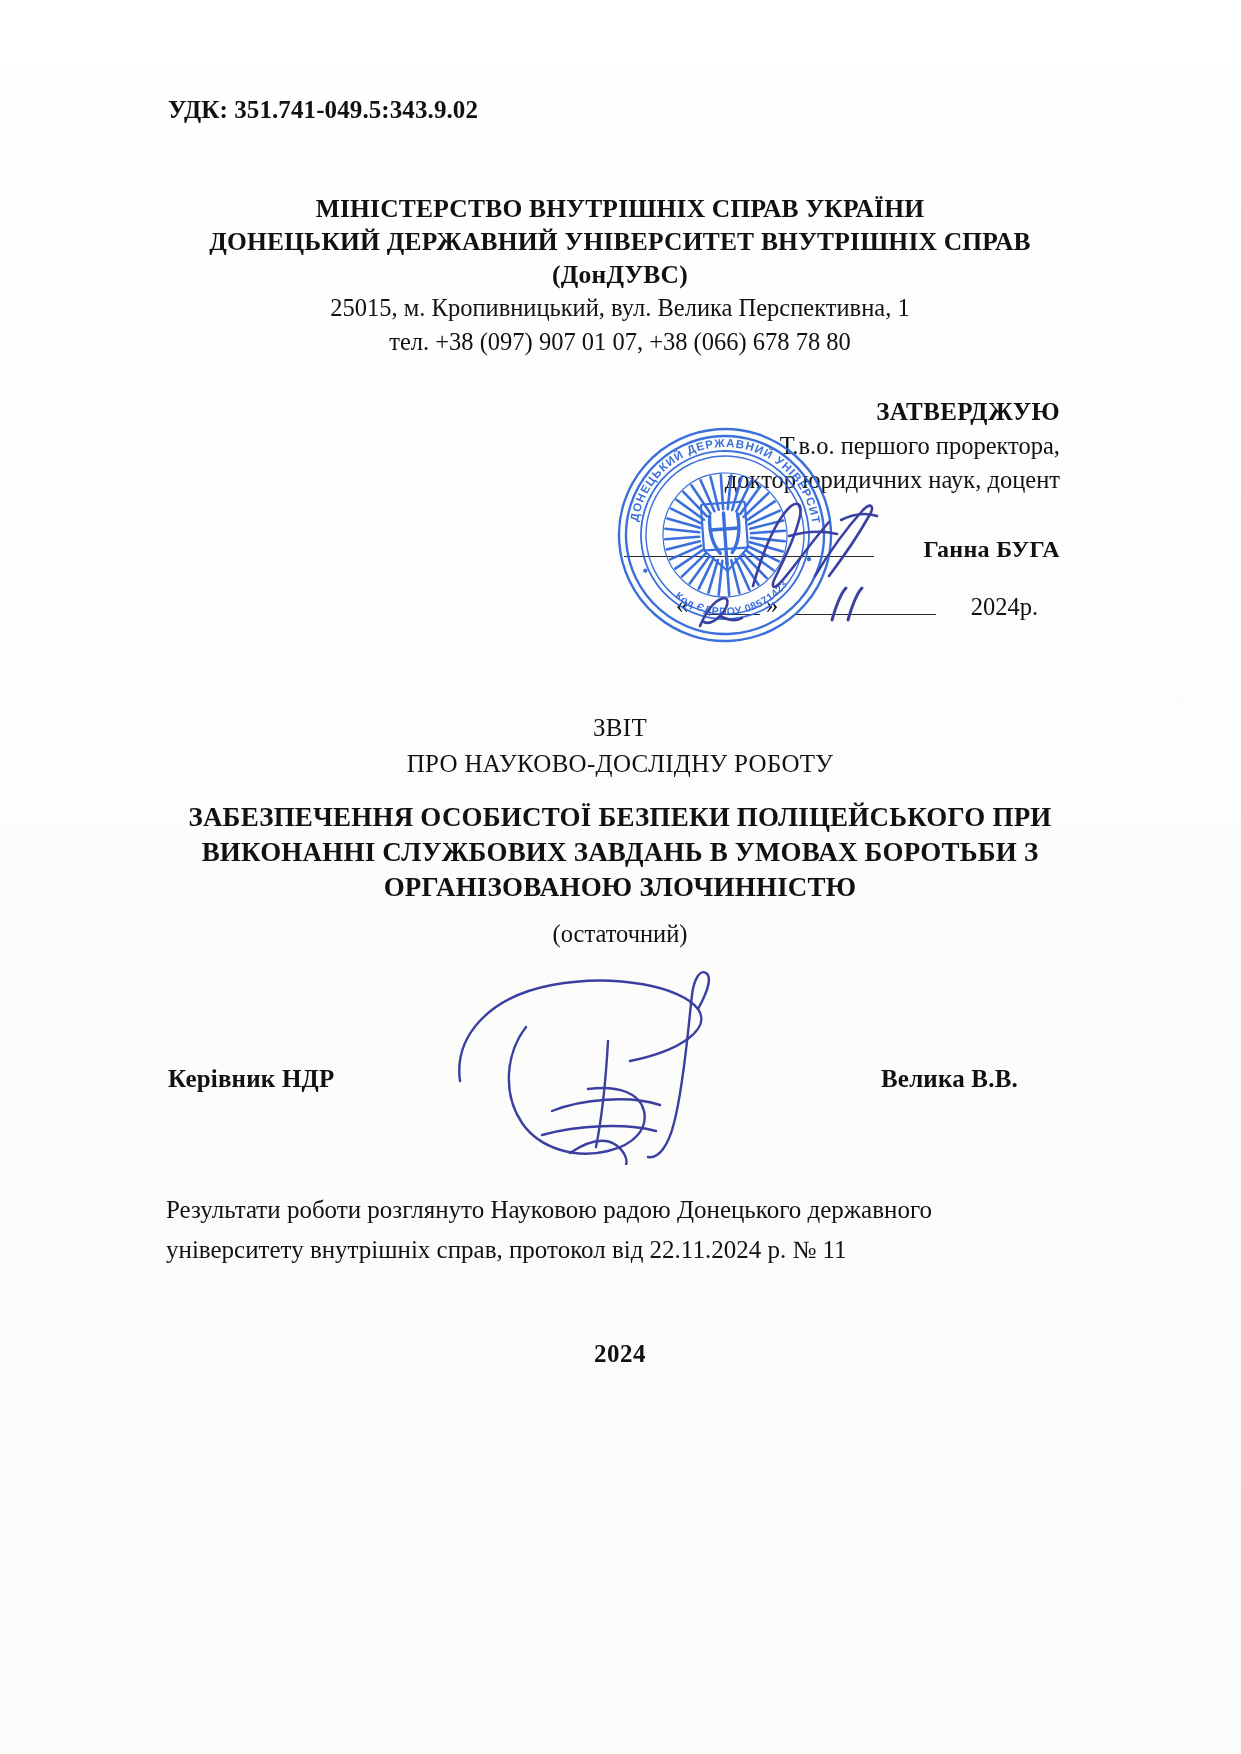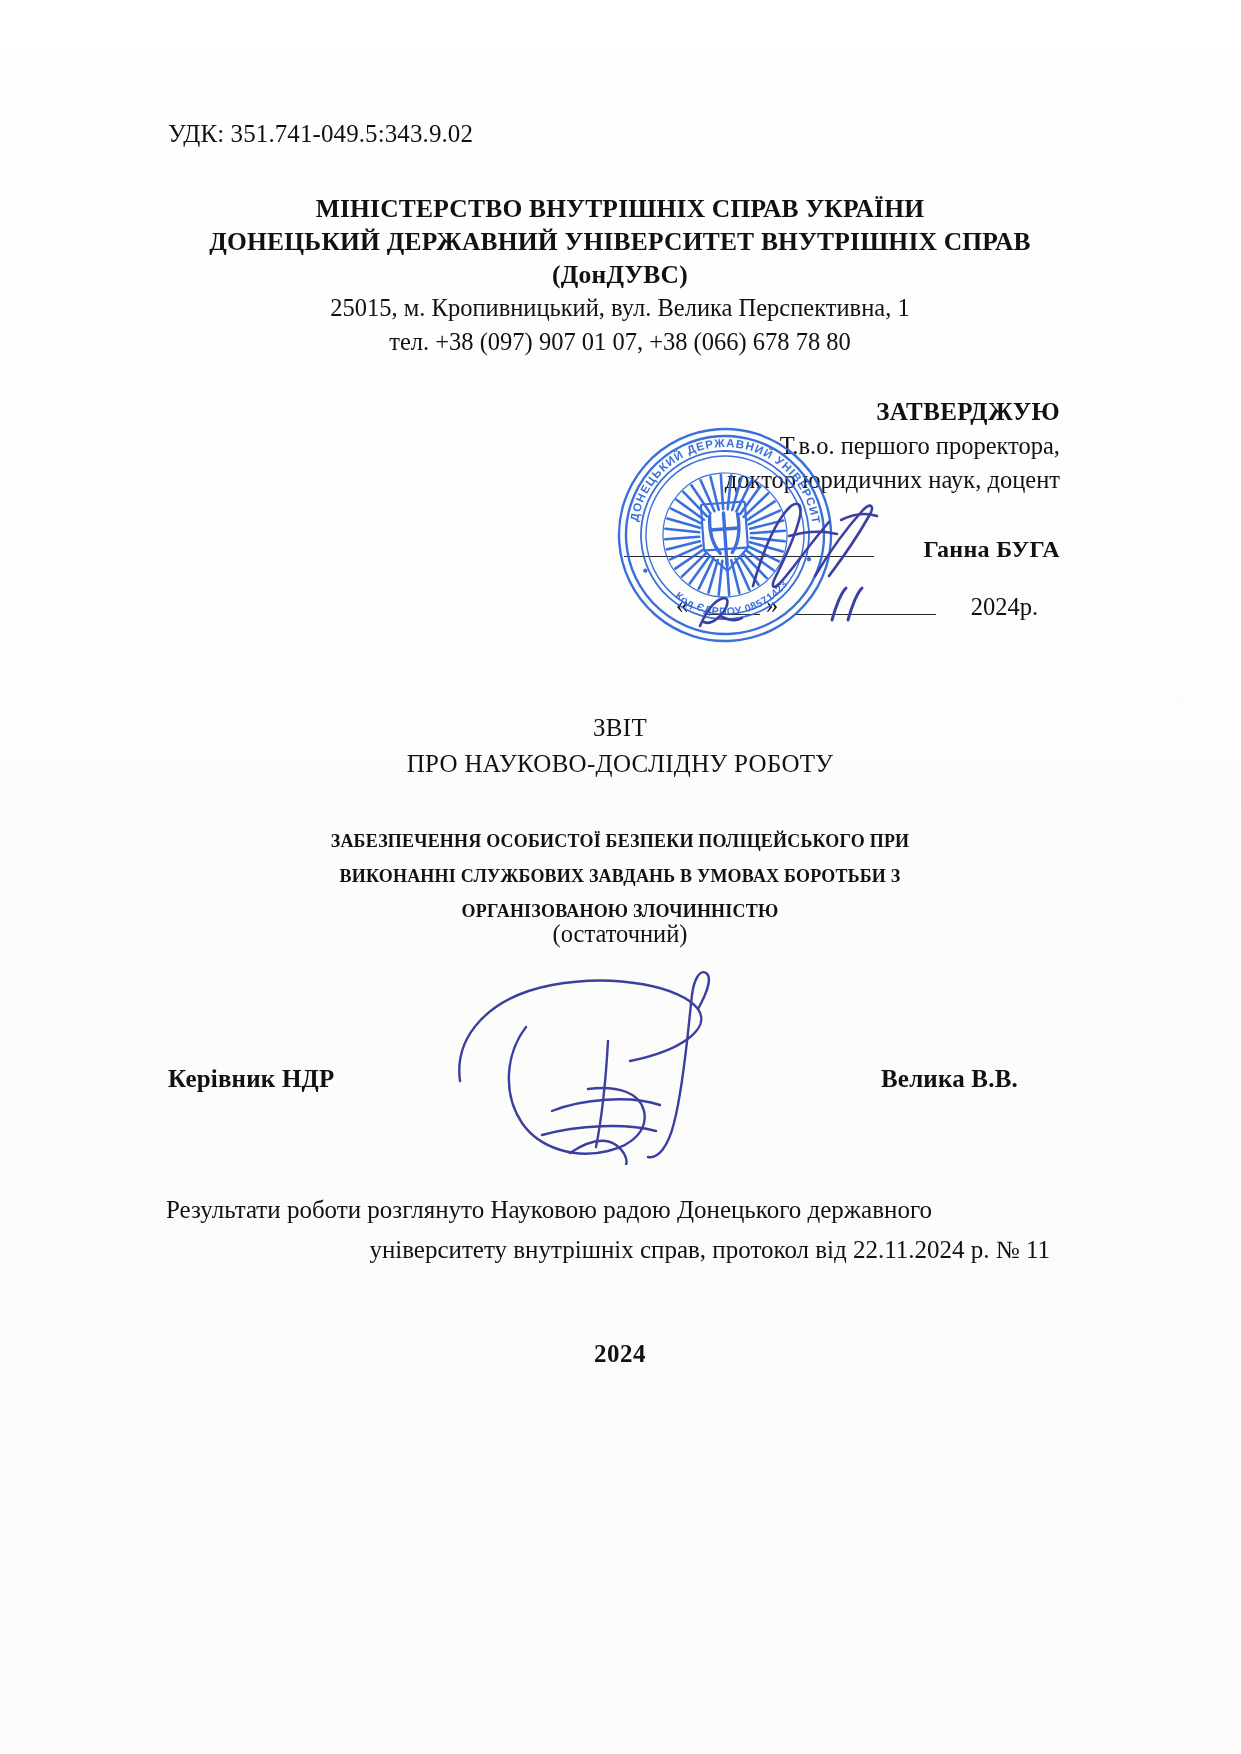--- a/index.html
+++ b/index.html
@@ -32,24 +32,25 @@
     pointer-events: none;
   }
   .content {
     position: absolute;
     inset: 0;
   }
 
   .udk-block {
     position: absolute;
     left: 168px;
-    top: 116px;
+    top: 92px;
     font-size: 25px;
     line-height: 36px;
     letter-spacing: 0.1px;
+    font-weight: bold;
   }
 
   .org-block {
     position: absolute;
     left: 140px;
     top: 192px;
     width: 960px;
     text-align: center;
   }
   .org-line-bold {
@@ -143,25 +144,25 @@
     width: 960px;
     text-align: center;
     font-size: 25px;
     line-height: 36px;
     letter-spacing: 0.3px;
   }
 
   .report-title {
     position: absolute;
     left: 166px;
-    top: 824px;
+    top: 800px;
     width: 908px;
     text-align: center;
     font-weight: bold;
-    font-size: 18px;
+    font-size: 27px;
     line-height: 35px;
     letter-spacing: 0.2px;
   }
 
   .report-stage {
     position: absolute;
     left: 140px;
     top: 920px;
     width: 960px;
     text-align: center;
@@ -181,21 +182,21 @@
 
   .results-block {
     position: absolute;
     left: 166px;
     top: 1190px;
     width: 884px;
     font-size: 25px;
     line-height: 40px;
     text-align: justify;
   }
-  .results-block .l2 { text-align: right; }
+  .results-block .l2 { text-align: left; }
 
   .year-footer {
     position: absolute;
     left: 140px;
     top: 1340px;
     width: 960px;
     text-align: center;
     font-weight: bold;
     font-size: 25px;
     letter-spacing: 0.5px;

